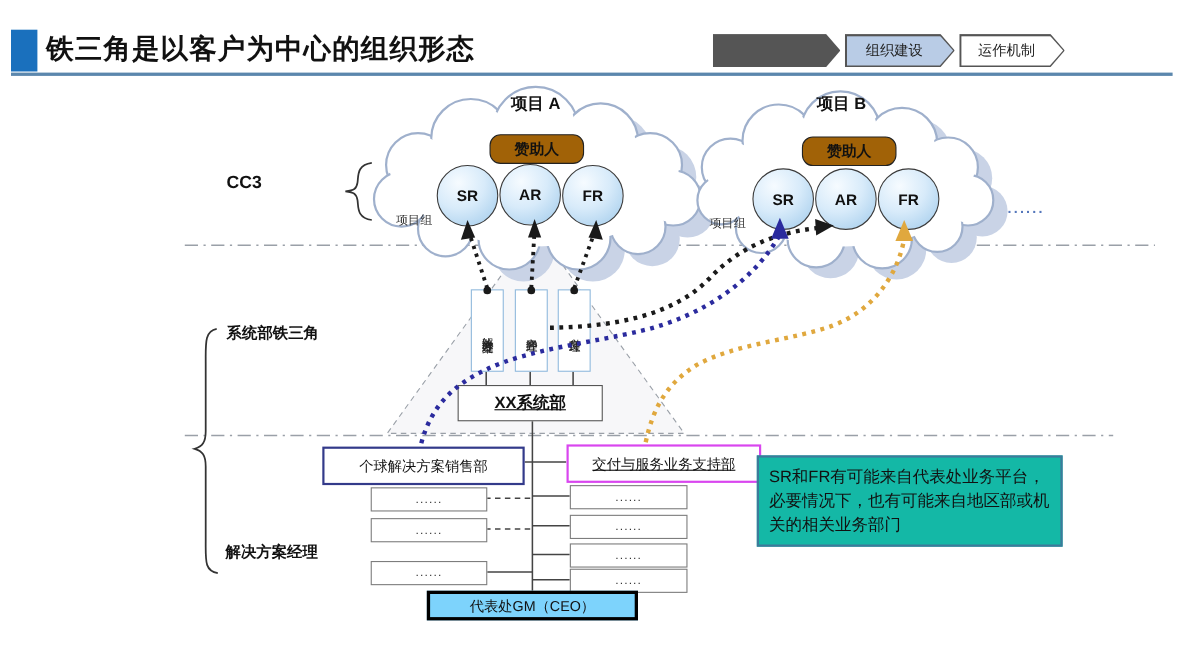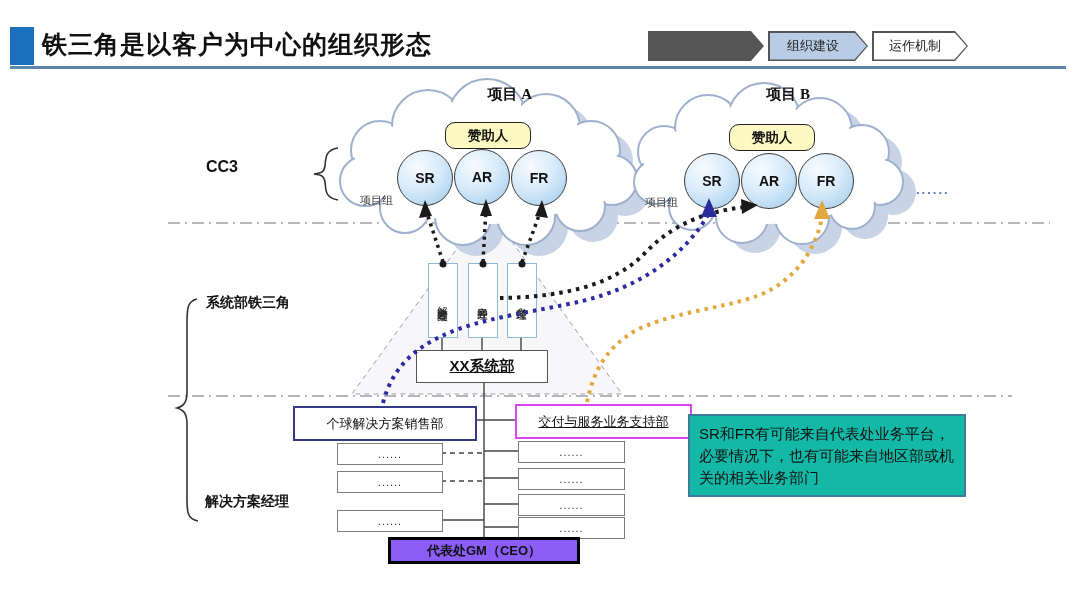--- a/index.html
+++ b/index.html
@@ -12,42 +12,42 @@
   .title-rule{left:10px;top:66px;width:1056px;height:3px;background:#5b87ad;z-index:3;}
   .tab{z-index:4;height:30px;top:31px;}
   .tab .tab-outer{position:absolute;inset:0;background:#555;
       clip-path:polygon(0 0,calc(100% - 13px) 0,100% 50%,calc(100% - 13px) 100%,0 100%);}
   .tab .tab-inner{position:absolute;inset:1.5px;background:#fff;display:flex;align-items:center;
       justify-content:center;padding-right:10px;font-size:13px;color:#222;
       clip-path:polygon(0 0,calc(100% - 12px) 0,100% 50%,calc(100% - 12px) 100%,0 100%);}
   .tab.active .tab-inner{background:#b9cce6;}
   
   .lbl{z-index:3;}
-  .proj-title{font-size:15px;font-weight:bold;width:90px;text-align:right;font-family:Liberation Serif, serif;}
+  .proj-title{font-size:15px;font-weight:bold;width:90px;text-align:center;}
   .cc3{font-size:16px;font-weight:bold;}
   .side-label{font-size:14px;font-weight:bold;}
   .group-label{font-size:11px;color:#333;}
   .more-dots{font-size:13px;font-weight:bold;color:#5577bb;letter-spacing:2px;}
   
-  .sponsor{z-index:3;background:#fef9c3;border:1.6px solid #222;border-radius:10px;
+  .sponsor{z-index:3;background:#a16207;border:1.6px solid #222;border-radius:10px;
       display:flex;align-items:center;justify-content:center;font-size:13.5px;font-weight:bold;}
   .role-circle{z-index:3;width:54px;height:54px;border-radius:50%;border:1.5px solid #3a3a3a;
       background:radial-gradient(circle at 35% 28%, #f6fbff 0%, #d8ebfa 45%, #9ec9ea 100%);
       display:flex;align-items:center;justify-content:center;font-size:14px;font-weight:bold;color:#111;}
   .mgr-box{z-index:3;background:#fff;border:1px solid #8fb8dc;display:flex;align-items:center;
       justify-content:center;writing-mode:vertical-rl;font-size:10.5px;letter-spacing:1px;color:#222;}
   .sysdept{z-index:3;background:#fff;border:1.5px solid #555;display:flex;align-items:center;
       justify-content:center;font-size:15px;font-weight:bold;text-decoration:underline;}
   .dept{z-index:3;background:#fff;display:flex;align-items:center;justify-content:center;font-size:13px;}
   .dept.sales{border:2px solid #333a8a;}
   .dept.support{border:2px solid #d946ef;text-decoration:underline;}
   .dots-box{z-index:3;background:#fff;border:1px solid #7d7d7d;display:flex;align-items:center;
       justify-content:center;font-size:11px;letter-spacing:1px;color:#333;}
-  .gm-box{z-index:3;background:#8b5cf6;border:3px solid #000;display:flex;align-items:center;
-      justify-content:center;font-size:13px;font-weight:bold;}
+  .gm-box{z-index:3;background:#7dd3fc;border:3px solid #000;display:flex;align-items:center;
+      justify-content:center;font-size:13px;font-weight:normal;}
   .note-box{z-index:3;background:#14b8a6;border:2px solid #3d7a9b;font-size:15px;line-height:1.45;
       padding:7px 9px;color:#111;}
   svg.layer{position:absolute;left:0;top:0;z-index:1;}
   svg.layer.top{z-index:5;pointer-events:none;}
   .sep{stroke:#9aa0a8;stroke-width:1.4;stroke-dasharray:12 5 2 5;fill:none;}
   .tri{fill:#f0f1f4;fill-opacity:.55;stroke:#9aa0a8;stroke-width:1;stroke-dasharray:5 4;}
   .cloud-stroke{fill:#fff;stroke:#9fb0cc;stroke-width:2;}
   .cloud-cover{fill:#fff;stroke:none;}
   .cloud-shadow{fill:#c9d3e6;stroke:none;}
   .brace{fill:none;stroke:#333;stroke-width:1.6;}

